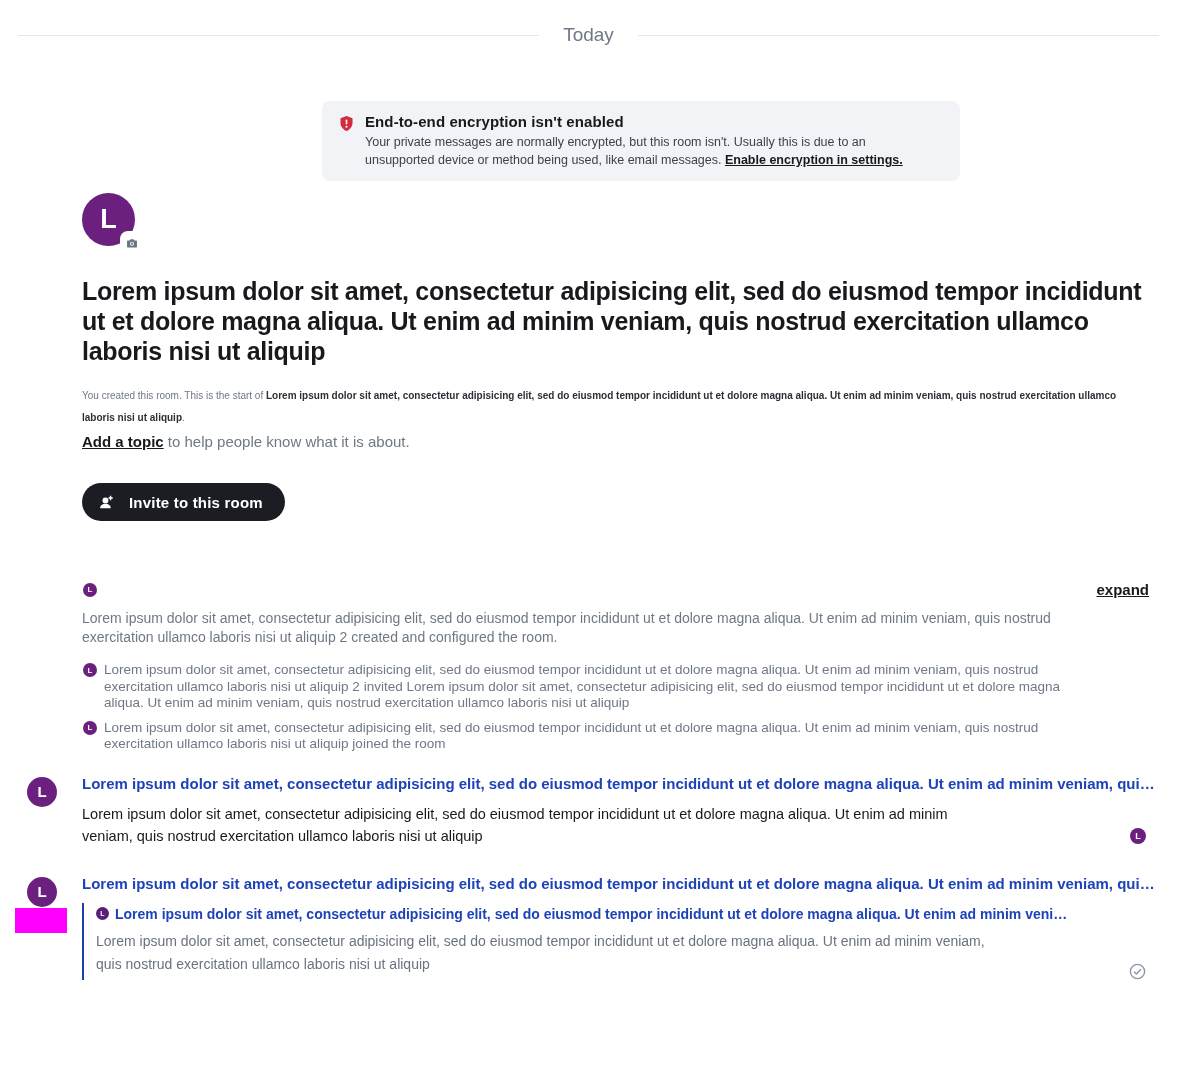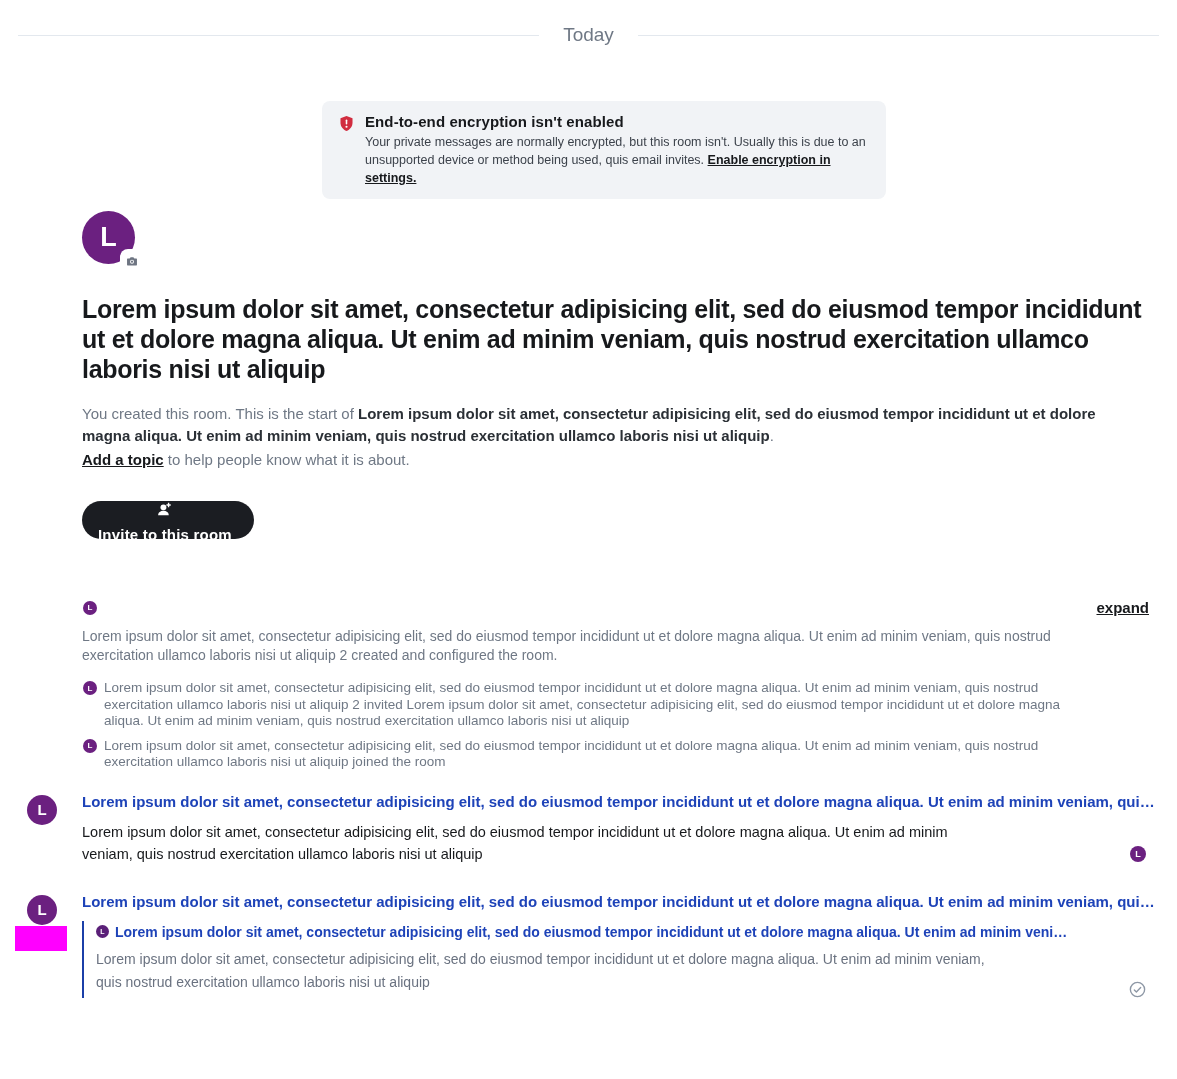--- a/index.html
+++ b/index.html
@@ -11,21 +11,21 @@
   }
   .page { position:relative; width:1177px; min-height:1079px; padding-top:24px; }
 
   
   .date-sep { display:flex; align-items:center; gap:24px; margin:0 18px; }
   .date-sep .line { flex:1; border-top:1px solid #e3e8ee; }
   .date-sep span { color:#6f7885; font-size:19px; white-space:nowrap; }
 
   
   .banner {
-    margin:55px 0 0 322px; width:564px;
+    margin:55px 0 0 322px; width:638px;
     background:#f1f3f6; border-radius:8px;
     padding:12px 16px; display:flex; gap:10px; align-items:flex-start;
   }
   .shield { width:17px; height:17px; flex:0 0 auto; margin-top:2px; }
   .banner-title { font-size:15px; font-weight:700; color:#17191c; letter-spacing:.1px; }
   .banner-body { margin-top:3px; font-size:12.5px; line-height:18px; color:#3c424b; max-width:540px; }
   .banner-link { font-weight:700; text-decoration:underline; color:#17191c; cursor:pointer;text-align:right; }
 
   
   .intro { margin:12px 19px 0 82px; }
@@ -37,28 +37,28 @@
   }
   .camera-badge {
     position:absolute; right:-7px; bottom:-7px; width:20px; height:20px;
     background:#fff; border-radius:6px; display:flex; align-items:center; justify-content:center;
     box-shadow:0 0 0 2px #fff;
   }
   h1.room-title {
     margin-top:30px; font-size:25px; line-height:30px; font-weight:700;
     letter-spacing:-.3px; color:#17191c; max-width:1076px;
   }
-  .intro-text { margin-top:19px; font-size:15px; line-height:22px; color:#6f7885; max-width:1062px; }
+  .intro-text { margin-top:19px; font-size:10px; line-height:22px; color:#6f7885; max-width:1062px; }
   .intro-text .room-name { font-weight:700; color:#2b3036; }
   .topic-line { margin-top:2px; font-size:15px; line-height:22px; color:#6f7885; }
   .topic-link { font-weight:700; color:#17191c; text-decoration:underline; cursor:pointer; }
   .invite-btn {
     margin-top:30px; height:38px; border:none; border-radius:24px; background:#1b1d22;
     color:#fff; font-family:inherit; font-size:15px; font-weight:600; letter-spacing:.2px;
-    padding:0 22px 0 16px; display:inline-flex; align-items:center; gap:8px; cursor:pointer;flex-direction:column;
+    padding:0 22px 0 16px; display:inline-flex; align-items:center; gap:14px; cursor:pointer;
   }
 
   
   .summary { margin-top:60px; }
   .summary-head { display:flex; align-items:center; justify-content:space-between; margin:0 28px 0 83px; }
   .mini-avatar {
     width:14px; height:14px; border-radius:50%; background:#6b2080; color:#fff;
     font-size:8px; font-weight:700; display:inline-flex; align-items:center; justify-content:center;
     flex:0 0 auto;
   }
@@ -120,21 +120,21 @@
     <span class="shield">
       <svg width="17" height="17" viewBox="0 0 24 24">
         <path d="M12 1.5l8.5 3.2v6.3c0 5.3-3.7 9.6-8.5 11.7C7.2 20.6 3.5 16.3 3.5 11V4.7z" fill="#d12c3f"></path>
         <rect x="10.9" y="6.2" width="2.2" height="7.2" rx="1.1" fill="#ffffff"></rect>
         <circle cx="12" cy="16.6" r="1.5" fill="#ffffff"></circle>
       </svg>
     </span>
     <div class="banner-content">
       <div class="banner-title">End-to-end encryption isn't enabled</div>
       <div class="banner-body">
-        <span>Your private messages are normally encrypted, but this room isn't. Usually this is due to an unsupported device or method being used, quis email invites. </span><a class="banner-link">Enable encryption in settings.</a>
+        <span>Your private messages are normally encrypted, but this room isn't. Usually this is due to an unsupported device or method being used, like email messages. </span><a class="banner-link">Enable encryption in settings.</a>
       </div>
     </div>
   </div>
 
   <section class="intro">
     <div class="avatar-wrap">
       <div class="avatar-big">L</div>
       <span class="camera-badge">
         <svg width="14" height="14" viewBox="0 0 24 24">
           <path d="M4.5 7.5h3.4l1.8-2h4.6l1.8 2h3.4c.6 0 1 .4 1 1v10c0 .6-.4 1-1 1h-15c-.6 0-1-.4-1-1v-10c0-.6.4-1 1-1z" fill="#6e7582"></path>

